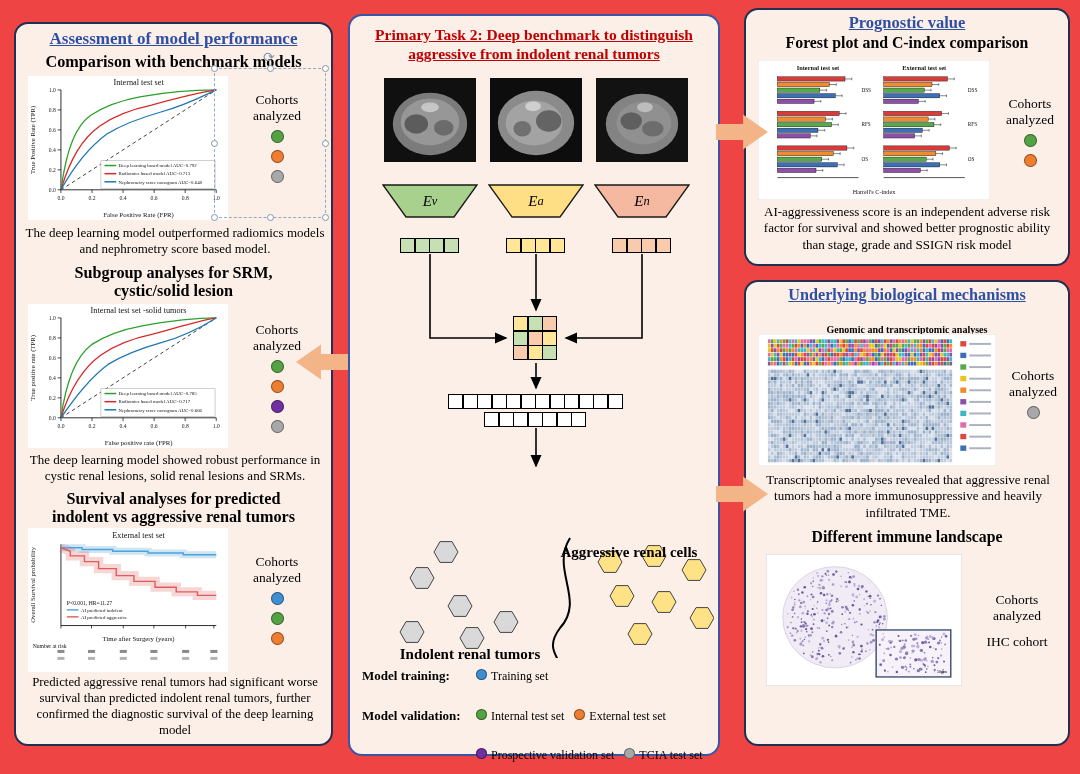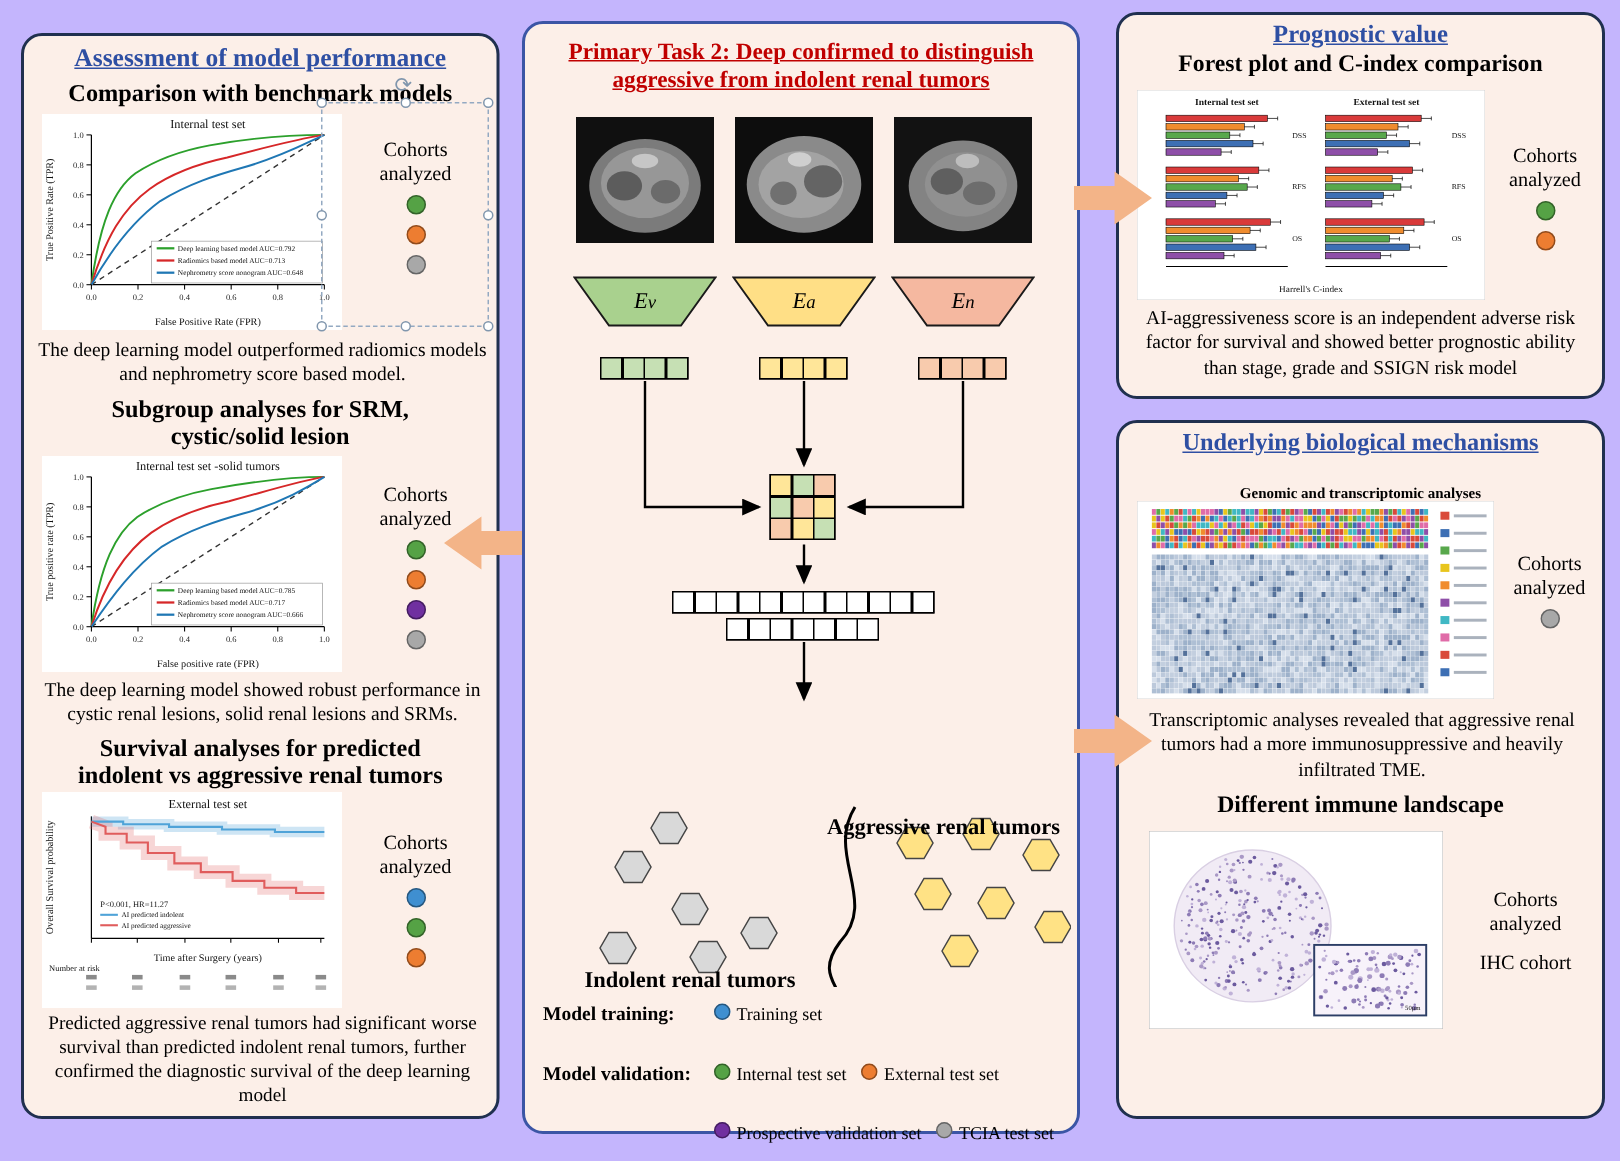--- a/index.html
+++ b/index.html
@@ -1,17 +1,17 @@
 <!DOCTYPE html>
 <html><head>
 <meta charset="utf-8">
 <style>
   *{margin:0;padding:0;box-sizing:border-box}
   body{width:1080px;height:774px;position:relative;background:#fff;font-family:"Liberation Serif",serif;color:#000;overflow:hidden}
-  .canvas{position:absolute;inset:0;width:1080px;height:774px;background:#c4b5fd}
+  .canvas{position:absolute;inset:0;width:1080px;height:774px;background:#ef4444}
   .panel{position:absolute;background:#fcefe8;border:2.5px solid #20304f;border-radius:14px}
   .panel.mid{border-color:#3b55a5}
   .panel > *{position:absolute}
   .blue-title{left:0;right:0;text-align:center;color:#2e4fa3;font-weight:bold;text-decoration:underline;font-size:17px}
   .red-title{left:0;right:0;text-align:center;color:#c00000;font-weight:bold;font-size:15.5px;line-height:1.25}
   .red-title div{text-decoration:underline}
   .sec-h{left:0;right:0;text-align:center;font-weight:bold;font-size:16.2px;line-height:1.12}
   .caption{text-align:center;font-size:13px;line-height:1.26}
   .cohorts{display:flex;flex-direction:column;align-items:center;gap:7px}
   .coh-label{font-size:13.5px;text-align:center;line-height:1.15}
@@ -227,21 +227,21 @@
       <span class="dot" style="background-color: rgb(63, 143, 208);"></span>
       <span class="dot" style="background-color: rgb(85, 162, 69);"></span>
       <span class="dot" style="background-color: rgb(237, 125, 49);"></span>
     </div>
 
     <p class="caption" style="left:6px;top:650px;width:306px;font-size:12.8px">Predicted aggressive renal tumors had significant worse survival than predicted indolent renal tumors, further confirmed the diagnostic survival of the deep learning model</p>
   </section>
 
   <section class="panel mid" style="left:348px;top:14px;width:372px;height:742px">
     <div class="red-title" style="top:9px">
-      <div>Primary Task 2: Deep confirmed to distinguish</div>
+      <div>Primary Task 2: Deep benchmark to distinguish</div>
       <div>aggressive from indolent renal tumors</div>
     </div>
 
     <svg style="left:34px;top:62px" width="92" height="84" viewBox="0 0 94 86" preserveAspectRatio="none">
       <rect width="94" height="86" fill="#101010"></rect>
       <ellipse cx="47" cy="47" rx="38" ry="32" fill="#7b7b7b"></ellipse>
       <ellipse cx="47" cy="45" rx="30" ry="24" fill="#979797"></ellipse>
       <ellipse cx="33" cy="47" rx="12" ry="10" fill="#5c5c5c"></ellipse>
       <ellipse cx="61" cy="51" rx="10" ry="8" fill="#6b6b6b"></ellipse>
       <ellipse cx="47" cy="30" rx="9" ry="5" fill="#c6c6c6"></ellipse>
@@ -373,22 +373,22 @@
           <polygon points="240,88 246,77.6 258,77.6 264,88 258,98.4 246,98.4" fill="#ffe285" stroke="#444" stroke-width="1"></polygon>
           <polygon points="284,82 290,71.6 302,71.6 308,82 302,92.4 290,92.4" fill="#ffe285" stroke="#444" stroke-width="1"></polygon>
           <polygon points="324,96 330,85.6 342,85.6 348,96 342,106.4 330,106.4" fill="#ffe285" stroke="#444" stroke-width="1"></polygon>
           <polygon points="252,122 258,111.6 270,111.6 276,122 270,132.4 258,132.4" fill="#ffe285" stroke="#444" stroke-width="1"></polygon>
           <polygon points="294,128 300,117.6 312,117.6 318,128 312,138.4 300,138.4" fill="#ffe285" stroke="#444" stroke-width="1"></polygon>
           <polygon points="332,144 338,133.6 350,133.6 356,144 350,154.4 338,154.4" fill="#ffe285" stroke="#444" stroke-width="1"></polygon>
           <polygon points="270,160 276,149.6 288,149.6 294,160 288,170.4 276,170.4" fill="#ffe285" stroke="#444" stroke-width="1"></polygon>
         </g>
     </svg>
 
-    <div class="hex-label" style="left:192px;top:528px;width:174px">Aggressive renal tumors</div>
-    <div class="hex-label" style="left:26px;top:630px;width:168px">Indolent renal tumors</div>
+    <div class="hex-label" style="left:192px;top:528px;width:174px">Aggressive renal cells</div>
+    <div class="hex-label" style="left:36px;top:630px;width:168px">Indolent renal tumors</div>
 
     <div class="mid-legend">
       <div class="lg-row">
         <span class="lg-title">Model training:</span>
         <span class="lg-item">
             <span class="dot" style="background-color: rgb(63, 143, 208);"></span>
             <span>Training set</span>
           </span>
       </div>
       <div class="lg-row">

